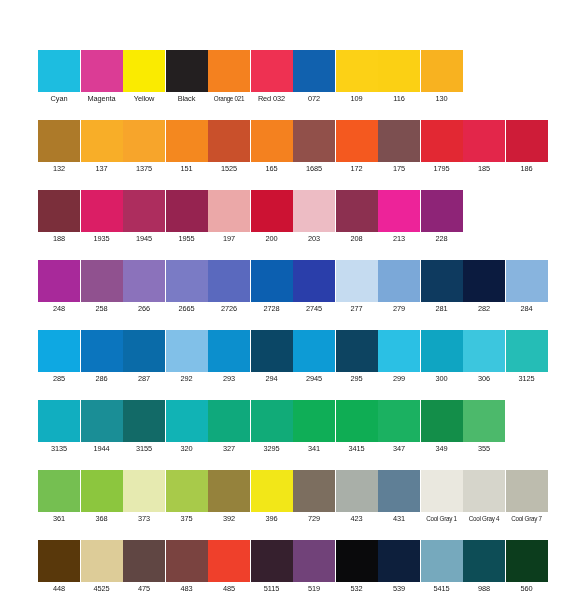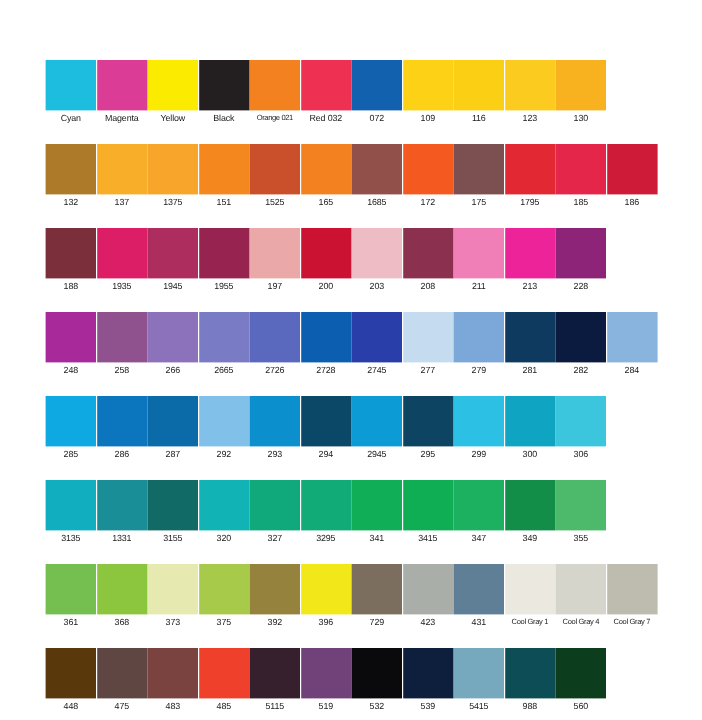--- a/index.html
+++ b/index.html
@@ -99,24 +99,20 @@
         </div>
         <div class="swatch-cell">
           <div class="swatch-chip" title="#FCD116" style="background-color: rgb(252, 209, 22);"></div>
           <div class="swatch-label">109</div>
         </div>
         <div class="swatch-cell">
           <div class="swatch-chip" title="#FBD014" style="background-color: rgb(251, 208, 20);"></div>
           <div class="swatch-label">116</div>
         </div>
         <div class="swatch-cell">
-          <div class="swatch-chip" title="#FBCB20" style="background-color: rgb(251, 203, 32);"></div>
-          <div class="swatch-label">123</div>
-        </div>
-        <div class="swatch-cell">
           <div class="swatch-chip" title="#F8B220" style="background-color: rgb(248, 178, 32);"></div>
           <div class="swatch-label">130</div>
         </div>
       </div>
       <div class="swatch-row">
         <div class="swatch-cell">
           <div class="swatch-chip" title="#AD7A29" style="background-color: rgb(173, 122, 41);"></div>
           <div class="swatch-label">132</div>
         </div>
         <div class="swatch-cell">
@@ -191,24 +187,20 @@
         </div>
         <div class="swatch-cell">
           <div class="swatch-chip" title="#EDBCC4" style="background-color: rgb(237, 188, 196);"></div>
           <div class="swatch-label">203</div>
         </div>
         <div class="swatch-cell">
           <div class="swatch-chip" title="#8C3050" style="background-color: rgb(140, 48, 80);"></div>
           <div class="swatch-label">208</div>
         </div>
         <div class="swatch-cell">
-          <div class="swatch-chip" title="#F17FB7" style="background-color: rgb(241, 127, 183);"></div>
-          <div class="swatch-label">211</div>
-        </div>
-        <div class="swatch-cell">
           <div class="swatch-chip" title="#ED2399" style="background-color: rgb(237, 35, 153);"></div>
           <div class="swatch-label">213</div>
         </div>
         <div class="swatch-cell">
           <div class="swatch-chip" title="#8E2477" style="background-color: rgb(142, 36, 119);"></div>
           <div class="swatch-label">228</div>
         </div>
       </div>
       <div class="swatch-row">
         <div class="swatch-cell">
@@ -298,29 +290,33 @@
           <div class="swatch-label">299</div>
         </div>
         <div class="swatch-cell">
           <div class="swatch-chip" title="#0FA5C2" style="background-color: rgb(15, 165, 194);"></div>
           <div class="swatch-label">300</div>
         </div>
         <div class="swatch-cell">
           <div class="swatch-chip" title="#3CC6DE" style="background-color: rgb(60, 198, 222);"></div>
           <div class="swatch-label">306</div>
         </div>
+        <div class="swatch-cell">
+          <div class="swatch-chip" title="#25BDB6" style="background-color: rgb(37, 189, 182);"></div>
+          <div class="swatch-label">3125</div>
+        </div>
       </div>
       <div class="swatch-row">
         <div class="swatch-cell">
           <div class="swatch-chip" title="#11AEC0" style="background-color: rgb(17, 174, 192);"></div>
           <div class="swatch-label">3135</div>
         </div>
         <div class="swatch-cell">
           <div class="swatch-chip" title="#1A8E96" style="background-color: rgb(26, 142, 150);"></div>
-          <div class="swatch-label">1331</div>
+          <div class="swatch-label">1944</div>
         </div>
         <div class="swatch-cell">
           <div class="swatch-chip" title="#126A67" style="background-color: rgb(18, 106, 103);"></div>
           <div class="swatch-label">3155</div>
         </div>
         <div class="swatch-cell">
           <div class="swatch-chip" title="#11B3B5" style="background-color: rgb(17, 179, 181);"></div>
           <div class="swatch-label">320</div>
         </div>
         <div class="swatch-cell">
@@ -399,20 +395,24 @@
         </div>
         <div class="swatch-cell">
           <div class="swatch-chip" title="#BDBCAE" style="background-color: rgb(189, 188, 174);"></div>
           <div class="swatch-label narrow">Cool Gray 7</div>
         </div>
       </div>
       <div class="swatch-row">
         <div class="swatch-cell">
           <div class="swatch-chip" title="#59380B" style="background-color: rgb(89, 56, 11);"></div>
           <div class="swatch-label">448</div>
+        </div>
+        <div class="swatch-cell">
+          <div class="swatch-chip" title="#DDCC98" style="background-color: rgb(221, 204, 152);"></div>
+          <div class="swatch-label">4525</div>
         </div>
         <div class="swatch-cell">
           <div class="swatch-chip" title="#604643" style="background-color: rgb(96, 70, 67);"></div>
           <div class="swatch-label">475</div>
         </div>
         <div class="swatch-cell">
           <div class="swatch-chip" title="#7A4340" style="background-color: rgb(122, 67, 64);"></div>
           <div class="swatch-label">483</div>
         </div>
         <div class="swatch-cell">

